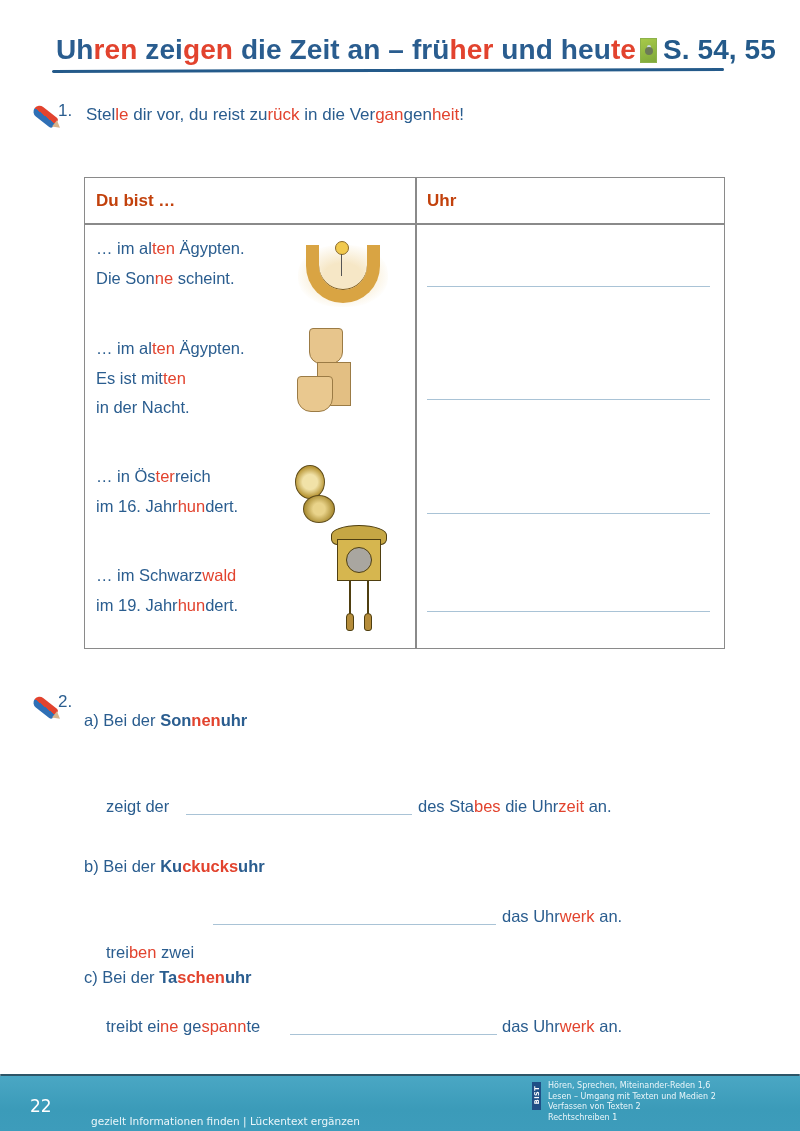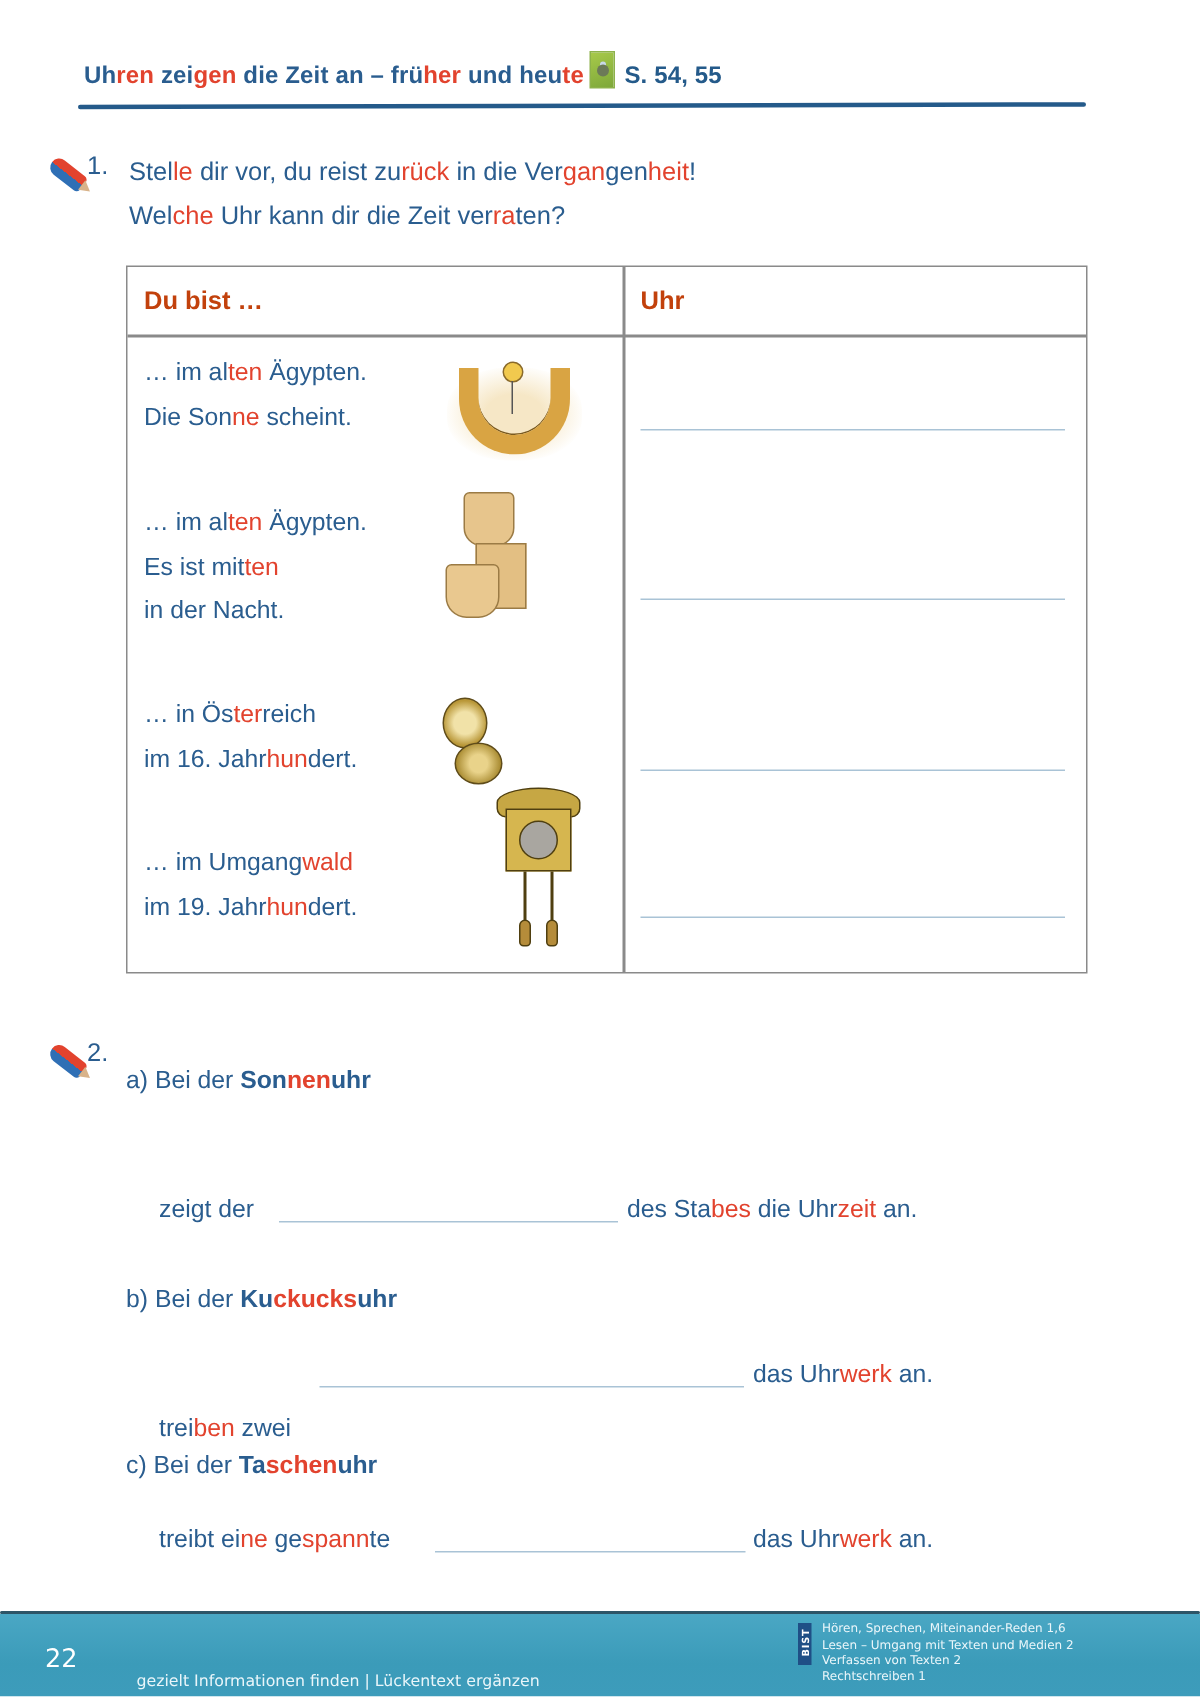--- a/index.html
+++ b/index.html
@@ -4,21 +4,21 @@
   <style>
     * { box-sizing: border-box; margin: 0; padding: 0; }
     html, body { width: 800px; height: 1131px; background: #ffffff; overflow: hidden; }
     body { position: relative; font-family: "Liberation Sans", "DejaVu Sans", sans-serif; color: #2a5d8f; }
     .r { color: #e2432e; }
     .b { color: #2a5d8f; }
 
     
     .title {
       position: absolute; left: 56px; top: 34px; width: 680px;
-      font-size: 16px; font-weight: bold; color: #245a8a; letter-spacing: 0.1px;
+      font-size: 28px; font-weight: bold; color: #245a8a; letter-spacing: 0.1px;
       white-space: nowrap;
     }
     .title .book-icon {
       display: inline-block; width: 17px; height: 25px; vertical-align: -4px;
       background: linear-gradient(160deg, #a7c94a, #7ea83a); margin: 0 6px 0 4px;
       position: relative; border: 1px solid #8db24b;
     }
     .title .book-icon::after {
       content: ""; position: absolute; left: 4px; top: 8px; width: 8px; height: 8px;
       border-radius: 50%; background: #6c7a58; box-shadow: 0 -4px 0 -2px #c9d9e7;
@@ -116,21 +116,20 @@
 
 <div class="title">
   <span><span class="b">Uh</span><span class="r">ren</span><span class="b"> zei</span><span class="r">gen</span><span class="b"> die Zeit an – frü</span><span class="r">her</span><span class="b"> und heu</span><span class="r">te</span></span><span class="book-icon"></span><span>S. 54, 55</span>
 </div>
 <div class="title-rule"></div>
 
 <div class="task" style="top:101px; width:740px; height:60px;">
   <span class="pencil-icon" style="left:2px; top:9px;"></span>
   <span class="task-num">1.</span>
   <span class="task-text"><span class="b">Stel</span><span class="r">le</span><span class="b"> dir vor, du reist zu</span><span class="r">rück</span><span class="b"> in die Ver</span><span class="r">gan</span><span class="b">gen</span><span class="r">heit</span><span class="b">!</span></span>
-  <span class="task-text" style="top:29px;"><span class="b">Wel</span><span class="r">che</span><span class="b"> Uhr kann dir die Zeit ver</span><span class="r">ra</span><span class="b">ten?</span></span>
 </div>
 
 <div class="table">
   <div class="col-divider"></div>
   <div class="head-divider"></div>
   <span class="th" style="left:11px;">Du bist …</span>
   <span class="th" style="left:342px;">Uhr</span>
 
   <div class="cell-text" style="top:56px;">
     <div><span class="b">… im al</span><span class="r">ten</span><span class="b"> Ägyp</span><span class="b">ten.</span></div>
@@ -160,21 +159,21 @@
     <div><span class="b">… in Ös</span><span class="r">ter</span><span class="b">reich</span></div>
     <div><span class="b">im 16. Jahr</span><span class="r">hun</span><span class="b">dert.</span></div>
   </div>
   <div class="illus pocketwatch">
     <div class="lid"></div>
       <div class="body"></div>
   </div>
   <div class="answer-line" style="top:335px;"></div>
 
   <div class="cell-text" style="top:383px;">
-    <div><span class="b">… im Umgang</span><span class="r">wald</span></div>
+    <div><span class="b">… im Schwarz</span><span class="r">wald</span></div>
     <div><span class="b">im 19. Jahr</span><span class="r">hun</span><span class="b">dert.</span></div>
   </div>
   <div class="illus cuckoo">
     <div class="roof"></div>
       <div class="house"></div>
       <div class="face"></div>
     <div class="chain1"></div>
       <div class="chain2"></div>
       <div class="cone1"></div>
       <div class="cone2"></div>

